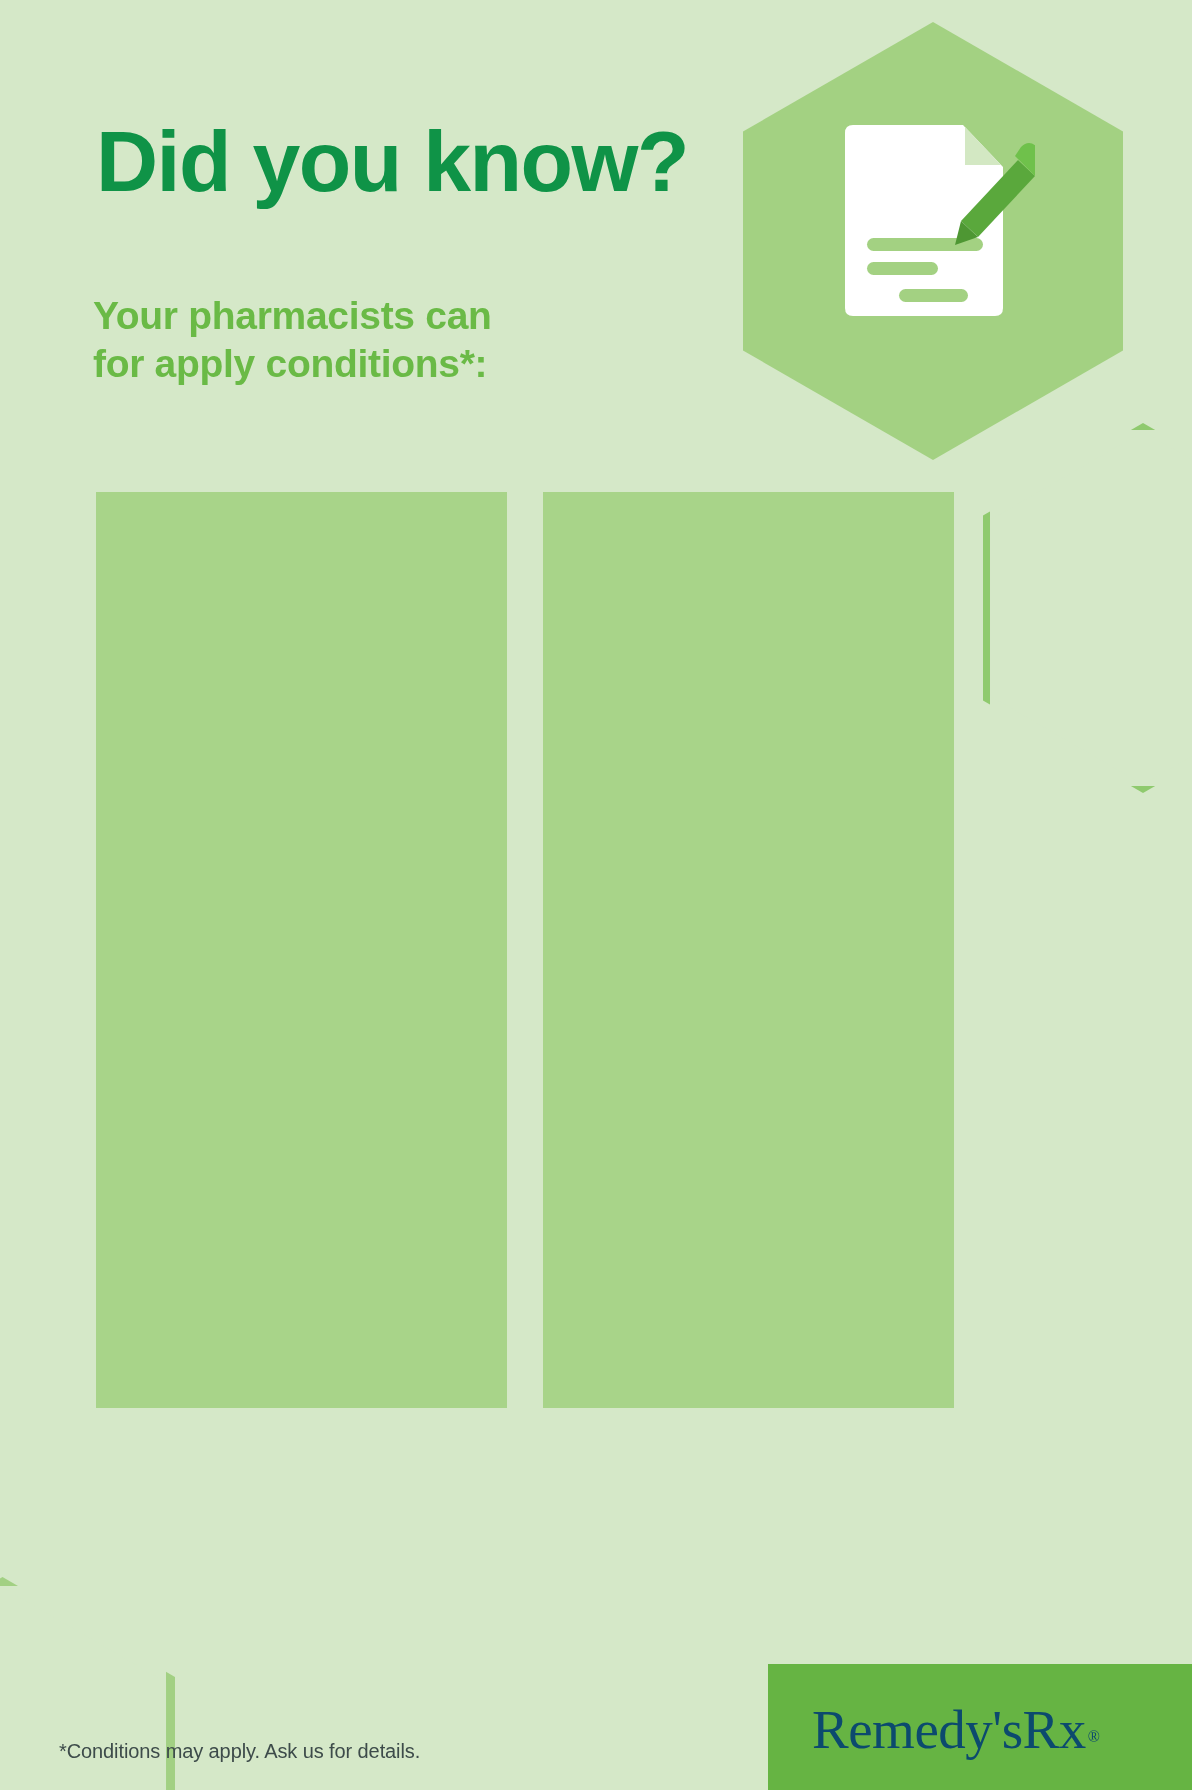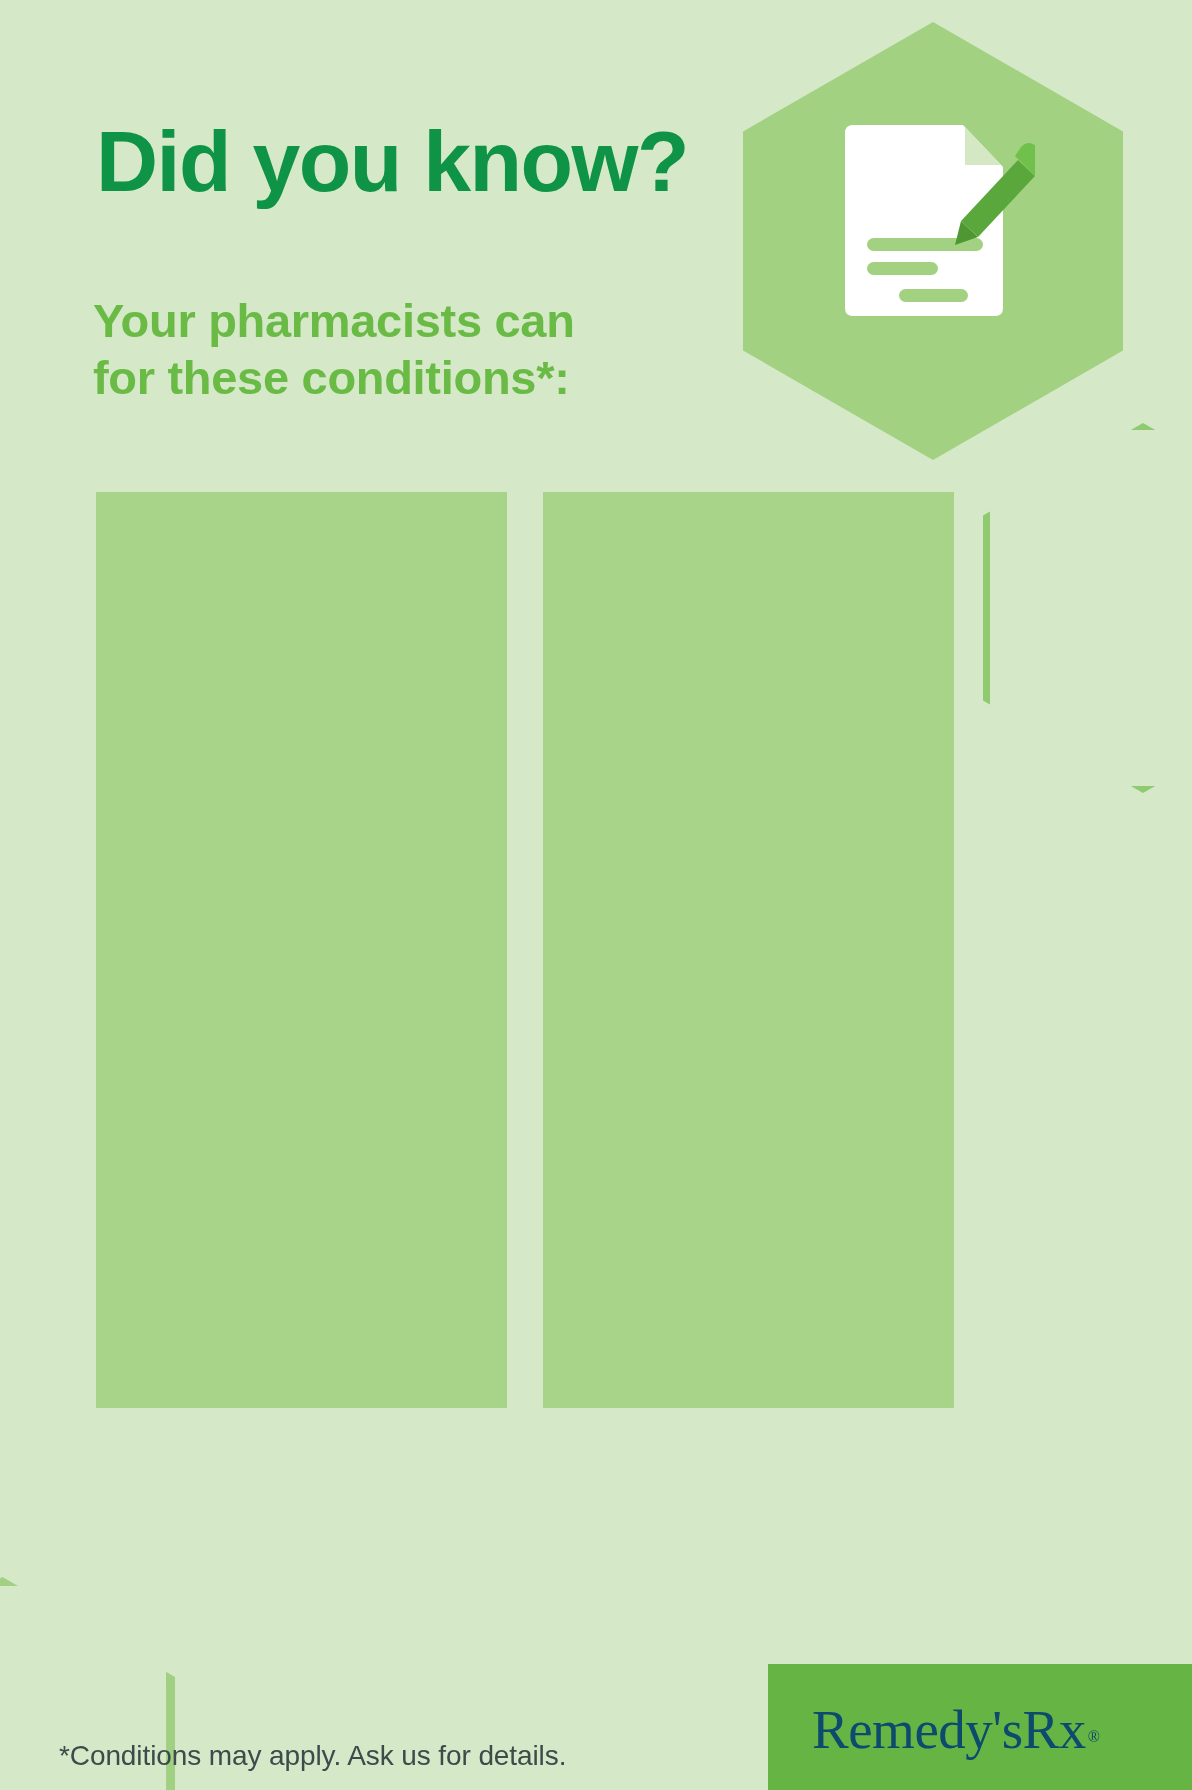--- a/index.html
+++ b/index.html
@@ -92,21 +92,21 @@
     letter-spacing: -1.5px;
     line-height: 1;
     white-space: nowrap;
   }
 
   
   .subheading {
     position: absolute;
     left: 93px;
     top: 292px;
-    font-size: 47px;
+    font-size: 39px;
     font-weight: bold;
     color: #6aba46;
     line-height: 1.22;
     letter-spacing: -0.3px;
   }
   .subheading div { white-space: nowrap; }
 
   
   .panel {
     position: absolute;
@@ -119,21 +119,21 @@
     list-style: none;
     margin: 0;
     padding: 0;
   }
 
   
   .footnote {
     position: absolute;
     left: 59px;
     top: 1740px;
-    font-size: 28px;
+    font-size: 20px;
     color: #3d4b4a;
     letter-spacing: -0.1px;
     white-space: nowrap;
   }
 
   
   .logo-bar {
     position: absolute;
     left: 768px;
     top: 1664px;
@@ -190,21 +190,21 @@
         <path d="M116 96 L133 112 L110 120 Z" fill="#4e9733"></path>
         <path d="M176 22 Q184 14 192 22 L199 29 Q206 37 198 45 L190 51 L170 31 Z" fill="#6fc14b"></path>
       </g>
     </svg>
   </div>
 
   <div class="headline">Did you know?</div>
 
   <div class="subheading">
     <div>Your pharmacists can</div>
-    <div>for these conditions*:</div>
+    <div>for apply conditions*:</div>
   </div>
 
   <div class="panel panel-left">
     <ul class="panel-list"></ul>
   </div>
   <div class="panel panel-right">
     <ul class="panel-list"></ul>
   </div>
 
   <div class="hex-outline-bottomleft"></div>

